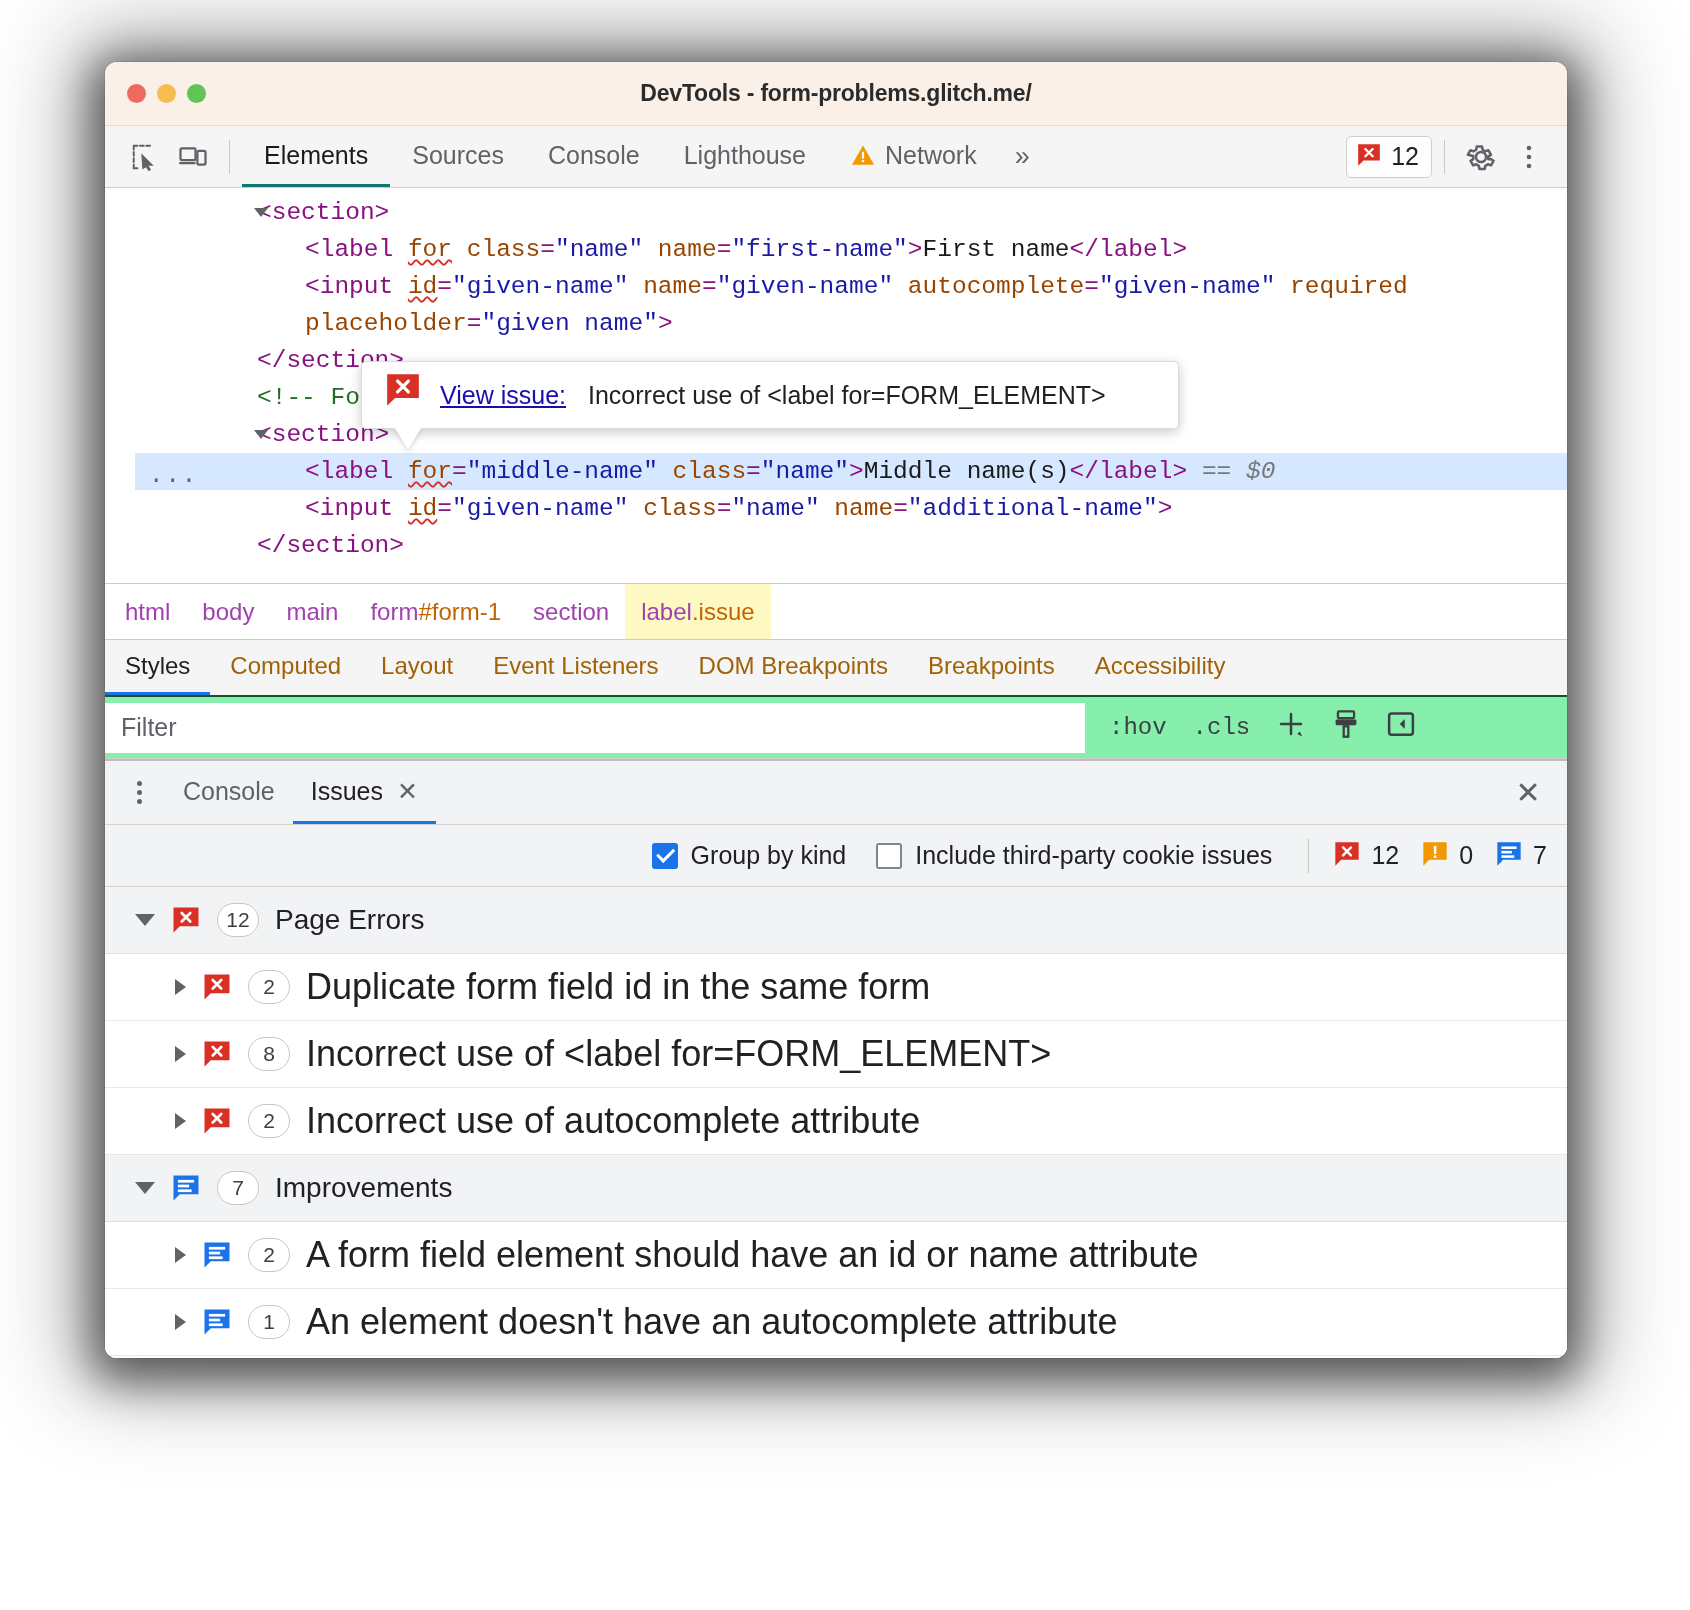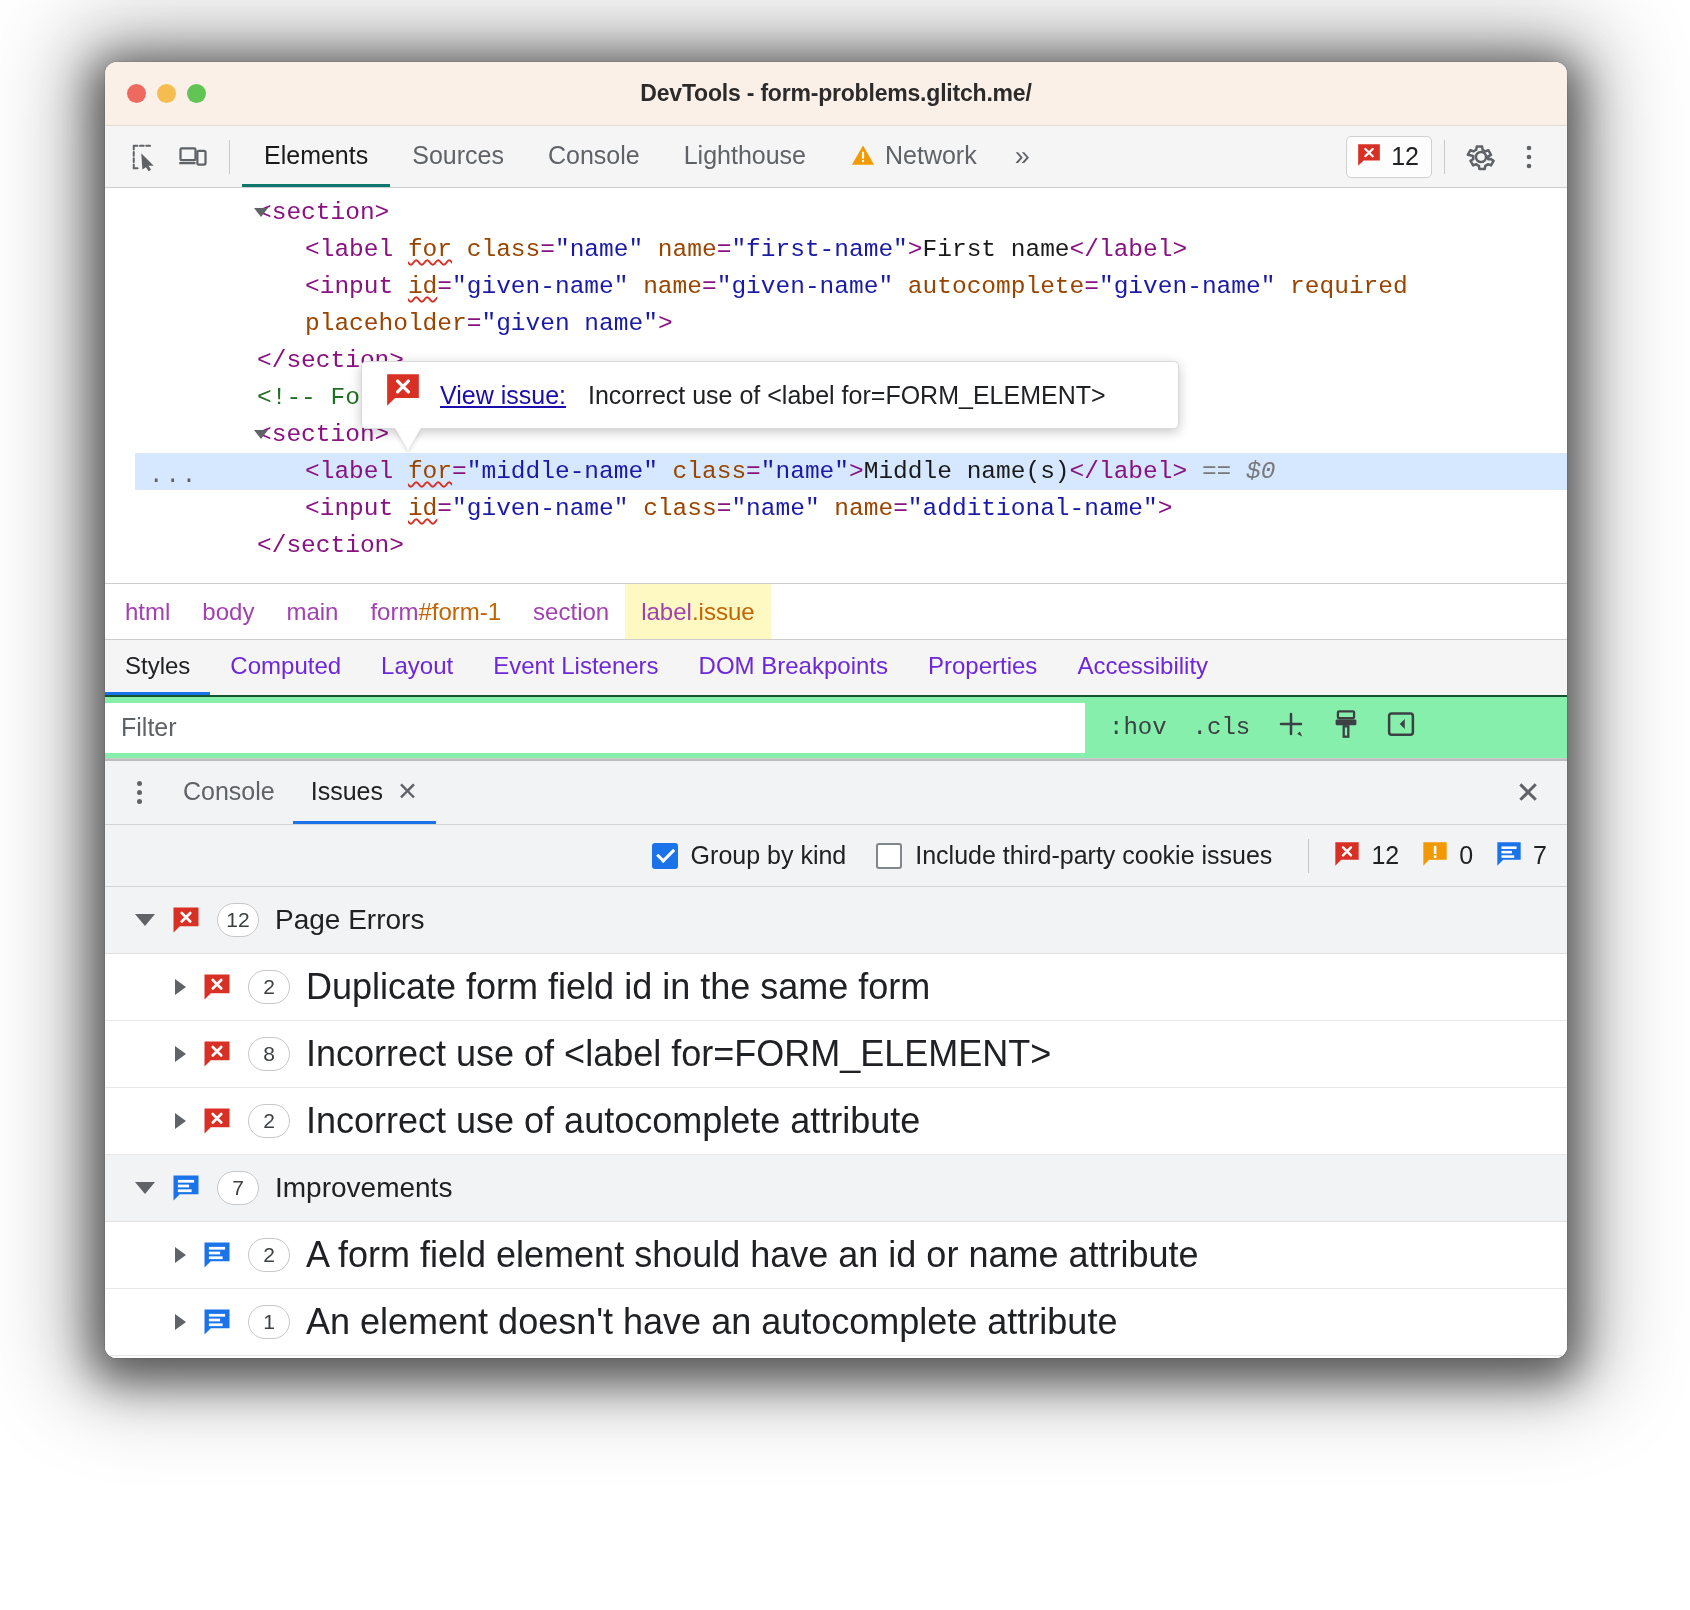--- a/index.html
+++ b/index.html
@@ -217,21 +217,21 @@
   .side-tabs {
     flex: 0 0 58px;
     background: #f5f5f5;
     border-top: 1px solid #cdcdcd;
     border-bottom: 2px solid #14532d;
     display: flex; align-items: stretch;
   }
   .side-tab {
     display: flex; align-items: center;
     padding: 0 20px;
-    font-size: 24px; color: #6d28d9;
+    font-size: 24px; color: #a16207;
     cursor: pointer;
     border-bottom: 3px solid transparent;
     white-space: nowrap;
   }
   .side-tab.active { color: #202124; border-bottom-color: #1a73e8; }
   
   .filter-row {
     flex: 0 0 62px;
     background: #86efac;
     display: flex; align-items: center;
@@ -507,21 +507,21 @@
       <div class="side-tab">
         <span>Layout</span>
       </div>
       <div class="side-tab">
         <span>Event Listeners</span>
       </div>
       <div class="side-tab">
         <span>DOM Breakpoints</span>
       </div>
       <div class="side-tab">
-        <span>Properties</span>
+        <span>Breakpoints</span>
       </div>
       <div class="side-tab">
         <span>Accessibility</span>
       </div>
     </div>
 
     <div class="filter-row">
       <input class="filter-input" type="text" placeholder="Filter" style="">
       <div class="fbtns">
         <span class="fbtn">:hov</span>

